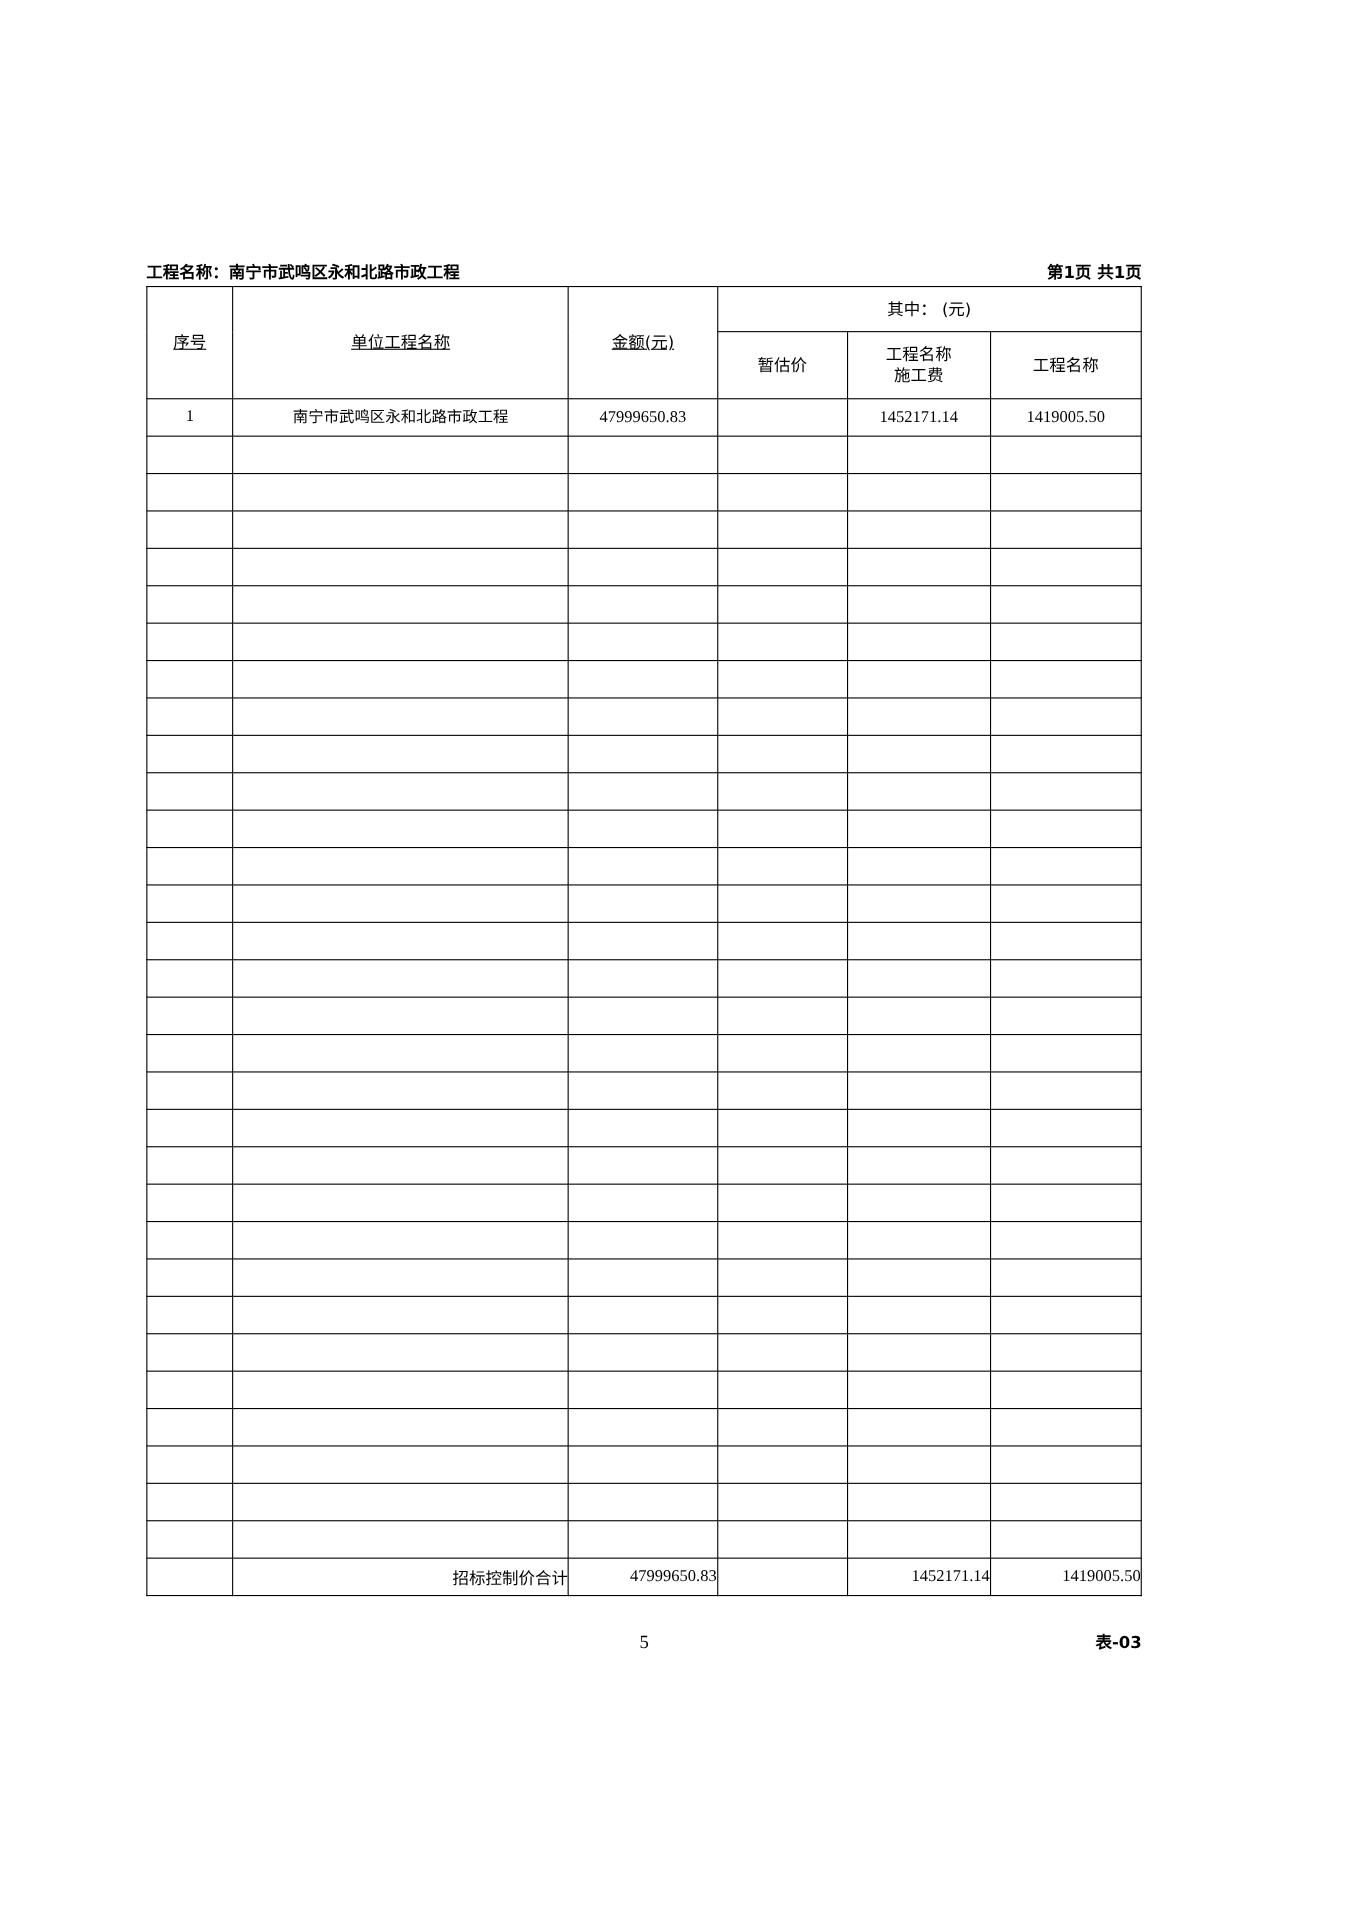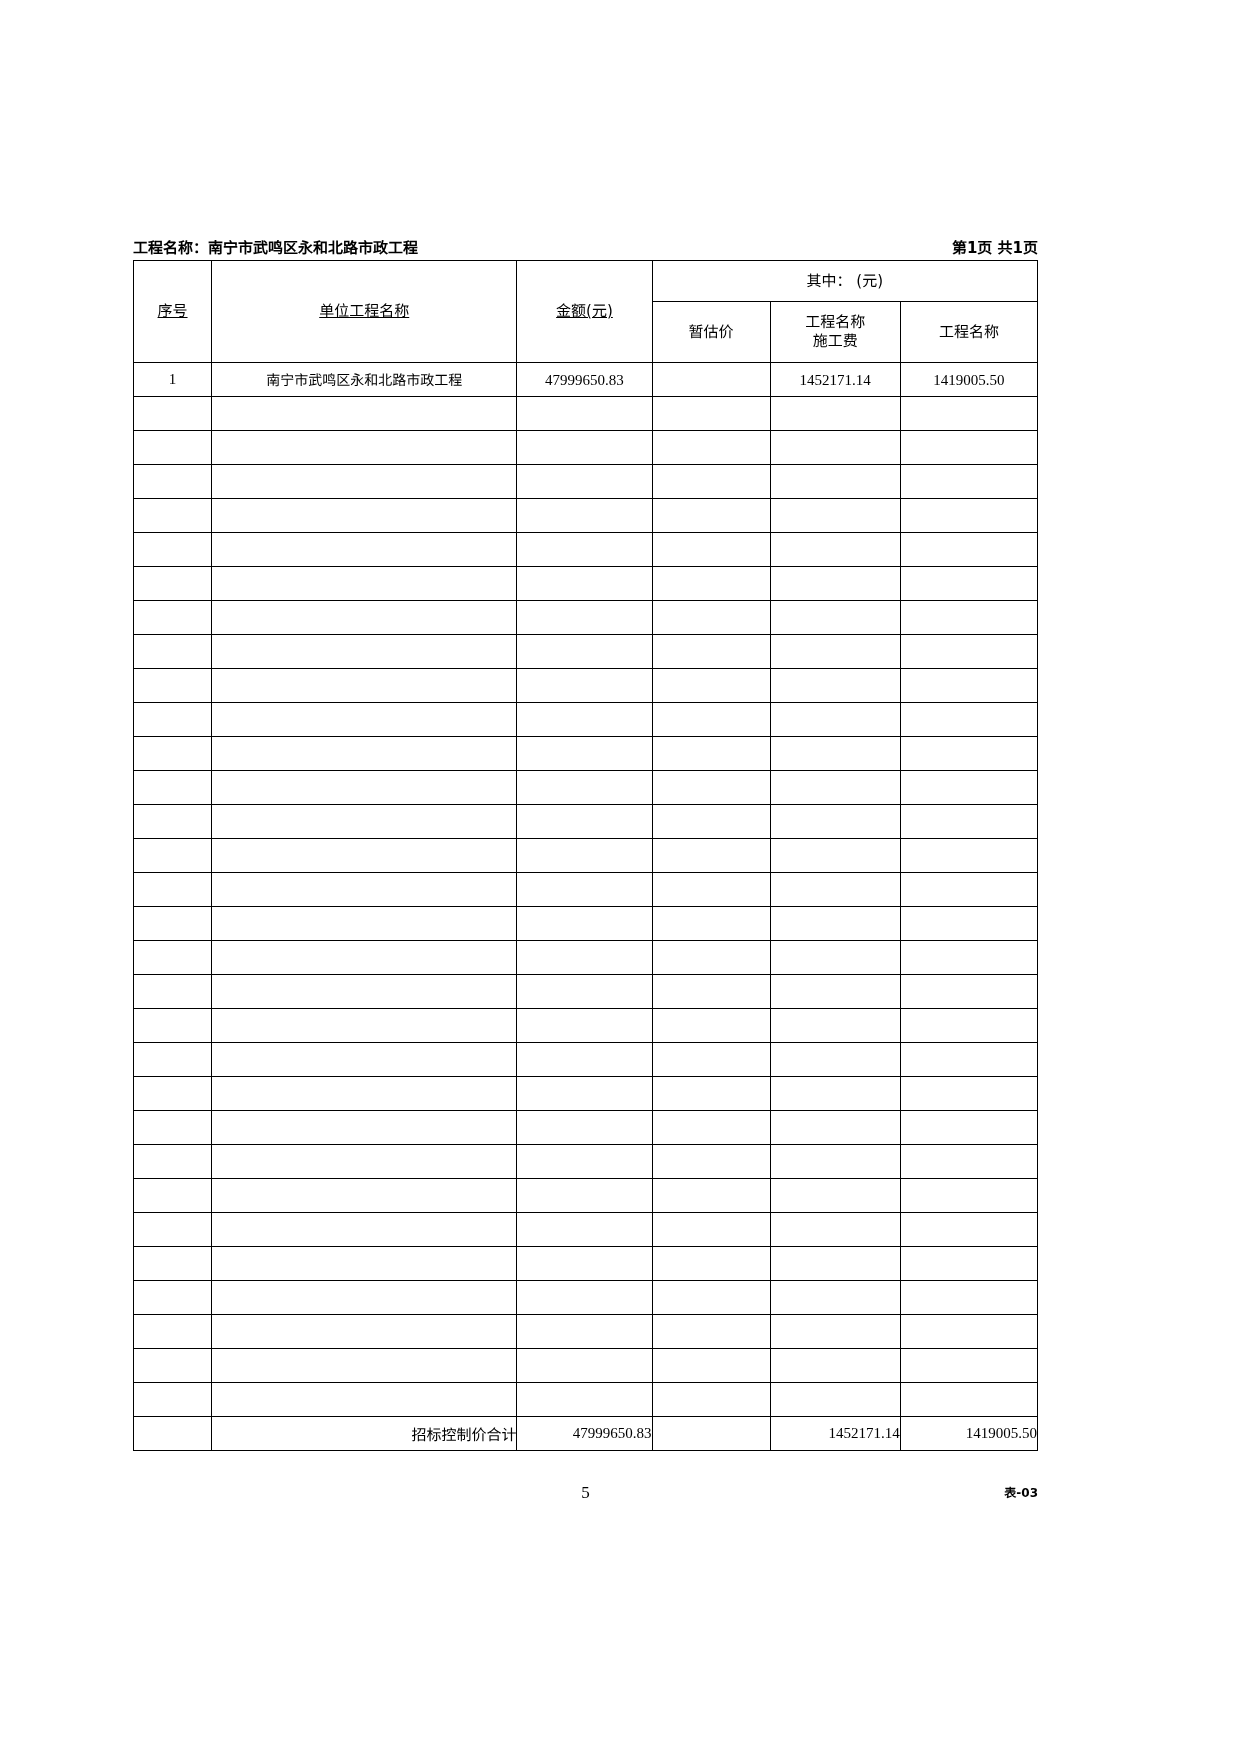--- a/index.html
+++ b/index.html
@@ -151,21 +151,21 @@
     left: 0;
     width: 905px;
     text-align: center;
     font-family: "Liberation Serif", "DejaVu Serif", serif;
     font-size: 17px;
   }
   .footer-code {
     position: absolute;
     right: 0;
     top: 0;
-    font-size: 12px;
+    font-size: 15px;
     font-weight: bold;
     white-space: nowrap;
   }
 </style>
 </head>
 <body>
 
 <div class="page">
 
 

